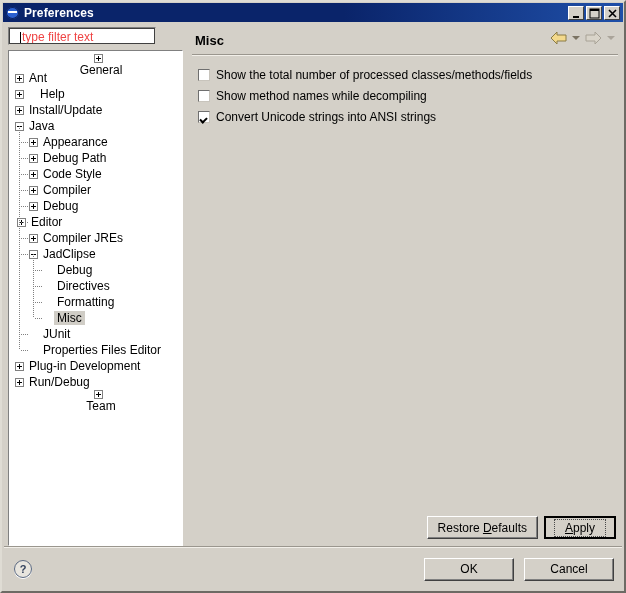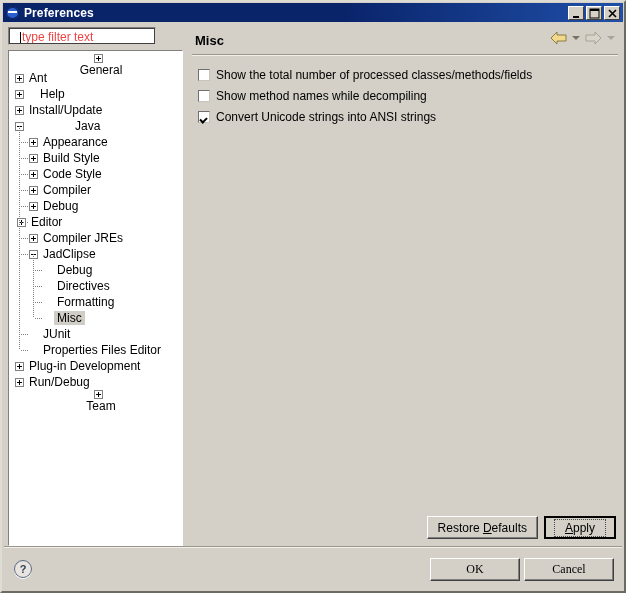--- a/index.html
+++ b/index.html
@@ -173,21 +173,21 @@
     height:44px;min-height:44px;display:flex;align-items:center;
     padding:0 10px 0 12px;position:relative;
   }
   .help-icon{
     width:16px;height:16px;border-radius:50%;
     border:1px solid #5a6880;background:#e8e5de;
     display:flex;align-items:center;justify-content:center;
     font-size:11px;color:#33415c;font-weight:bold;
     box-shadow:0 1px 0 #fff;
   }
-  .foot-btns{position:absolute;right:10px;display:flex;gap:4px;font-family:Liberation Serif, serif;}
+  .foot-btns{position:absolute;right:10px;display:flex;gap:10px;}
   .foot-btns .btn{min-width:90px;}
 </style>
 </head>
 <body>
 
 <div class="dialog">
 
   <div class="titlebar">
     <div class="title-icon">
       <div class="glob"></div>
@@ -230,32 +230,32 @@
             <span class="tlabel">Ant</span>
           </div>
           <div class="trow" style="padding-left: 6px; gap: 11px;">
             <span class="tbox plus"></span>
             <span class="tlabel">Help</span>
           </div>
           <div class="trow" style="padding-left: 6px;">
             <span class="tbox plus"></span>
             <span class="tlabel">Install/Update</span>
           </div>
-          <div class="trow" style="padding-left: 6px; gap: 46px;">
+          <div class="trow" style="padding-left: 6px;">
             <span class="tbox"></span>
             <span class="tlabel">Java</span>
           </div>
           <div class="trow" style="padding-left: 20px;">
             <span class="tbox plus"></span>
             <span class="tlabel">Appearance</span>
             <span class="elbow" style="left: 12px; top: 8px;"></span>
           </div>
           <div class="trow" style="padding-left: 20px;">
             <span class="tbox plus"></span>
-            <span class="tlabel">Build Style</span>
+            <span class="tlabel">Debug Path</span>
             <span class="elbow" style="left: 12px; top: 8px;"></span>
           </div>
           <div class="trow" style="padding-left: 20px;">
             <span class="tbox plus"></span>
             <span class="tlabel">Code Style</span>
             <span class="elbow" style="left: 12px; top: 8px;"></span>
           </div>
           <div class="trow" style="padding-left: 20px;">
             <span class="tbox plus"></span>
             <span class="tlabel">Compiler</span>

